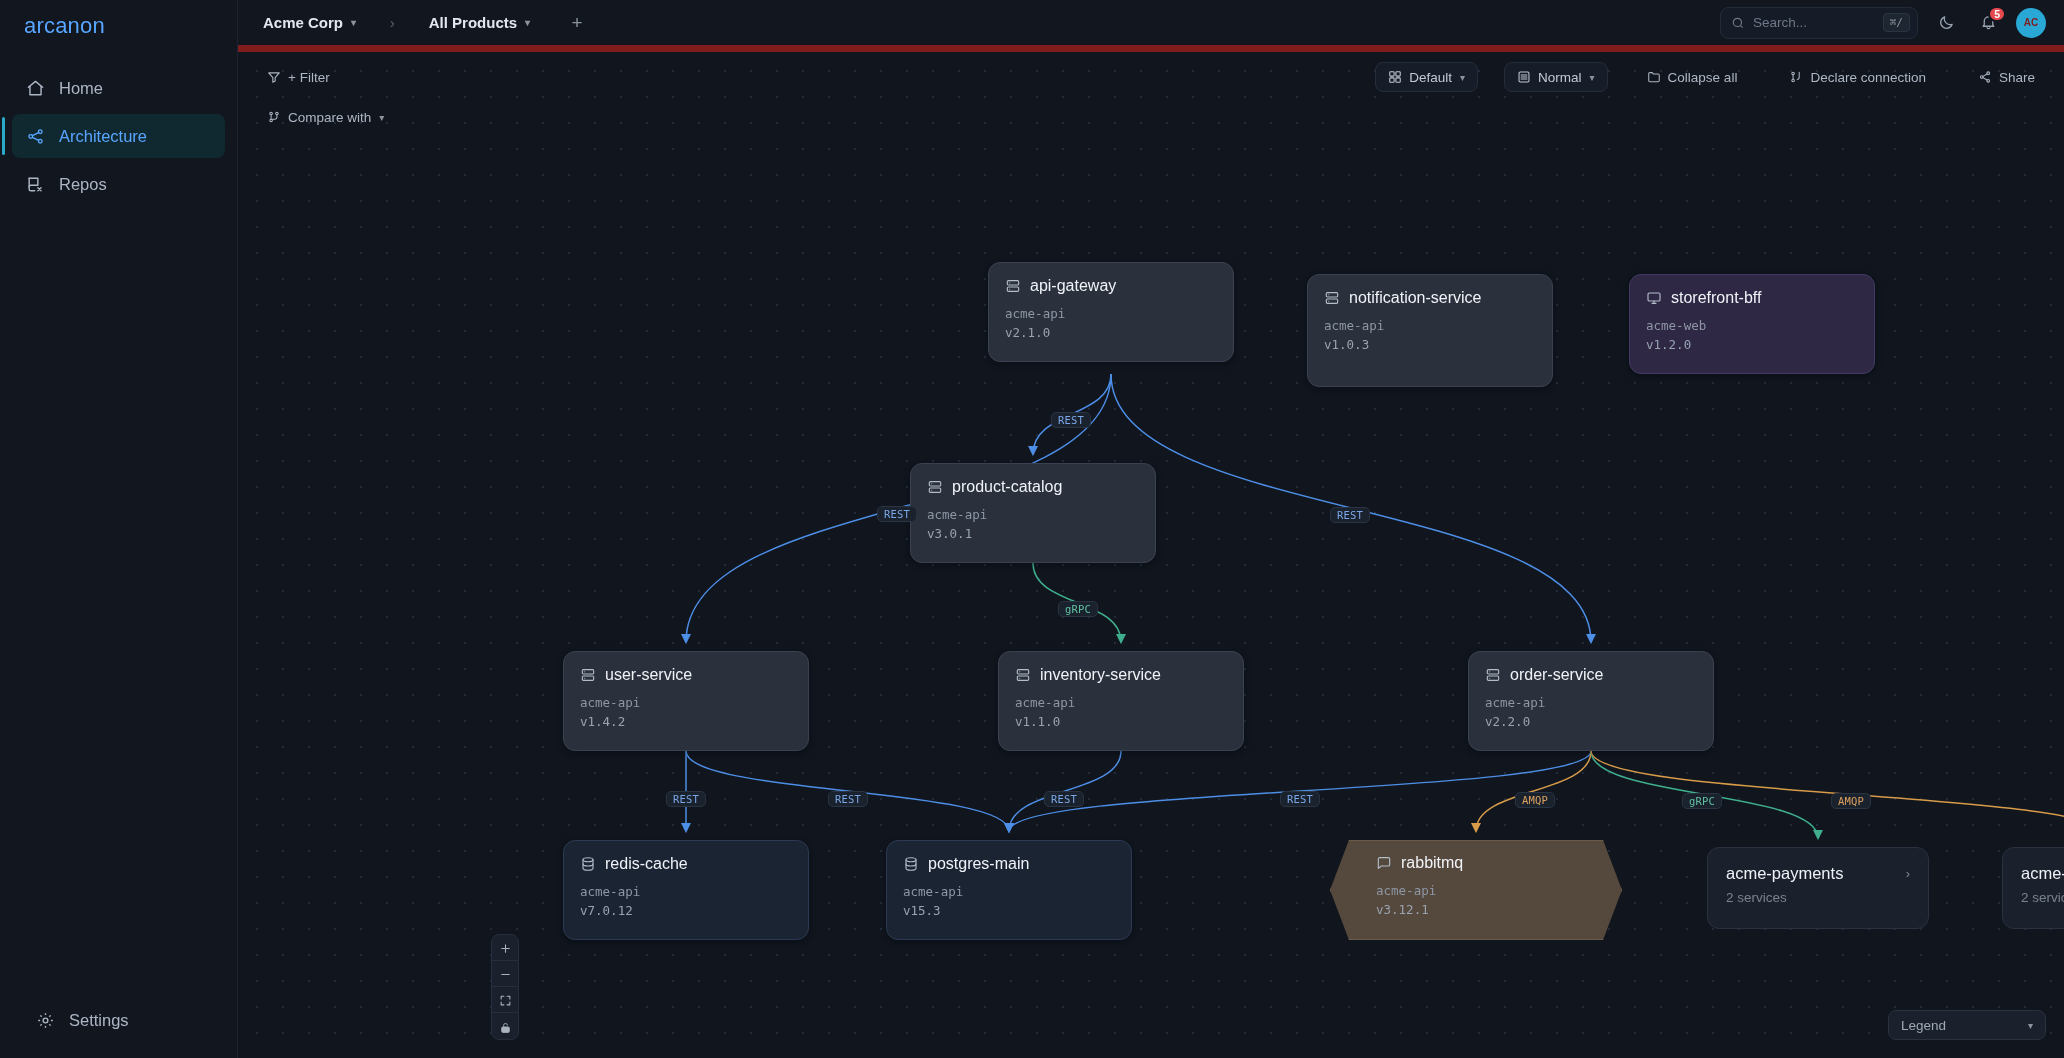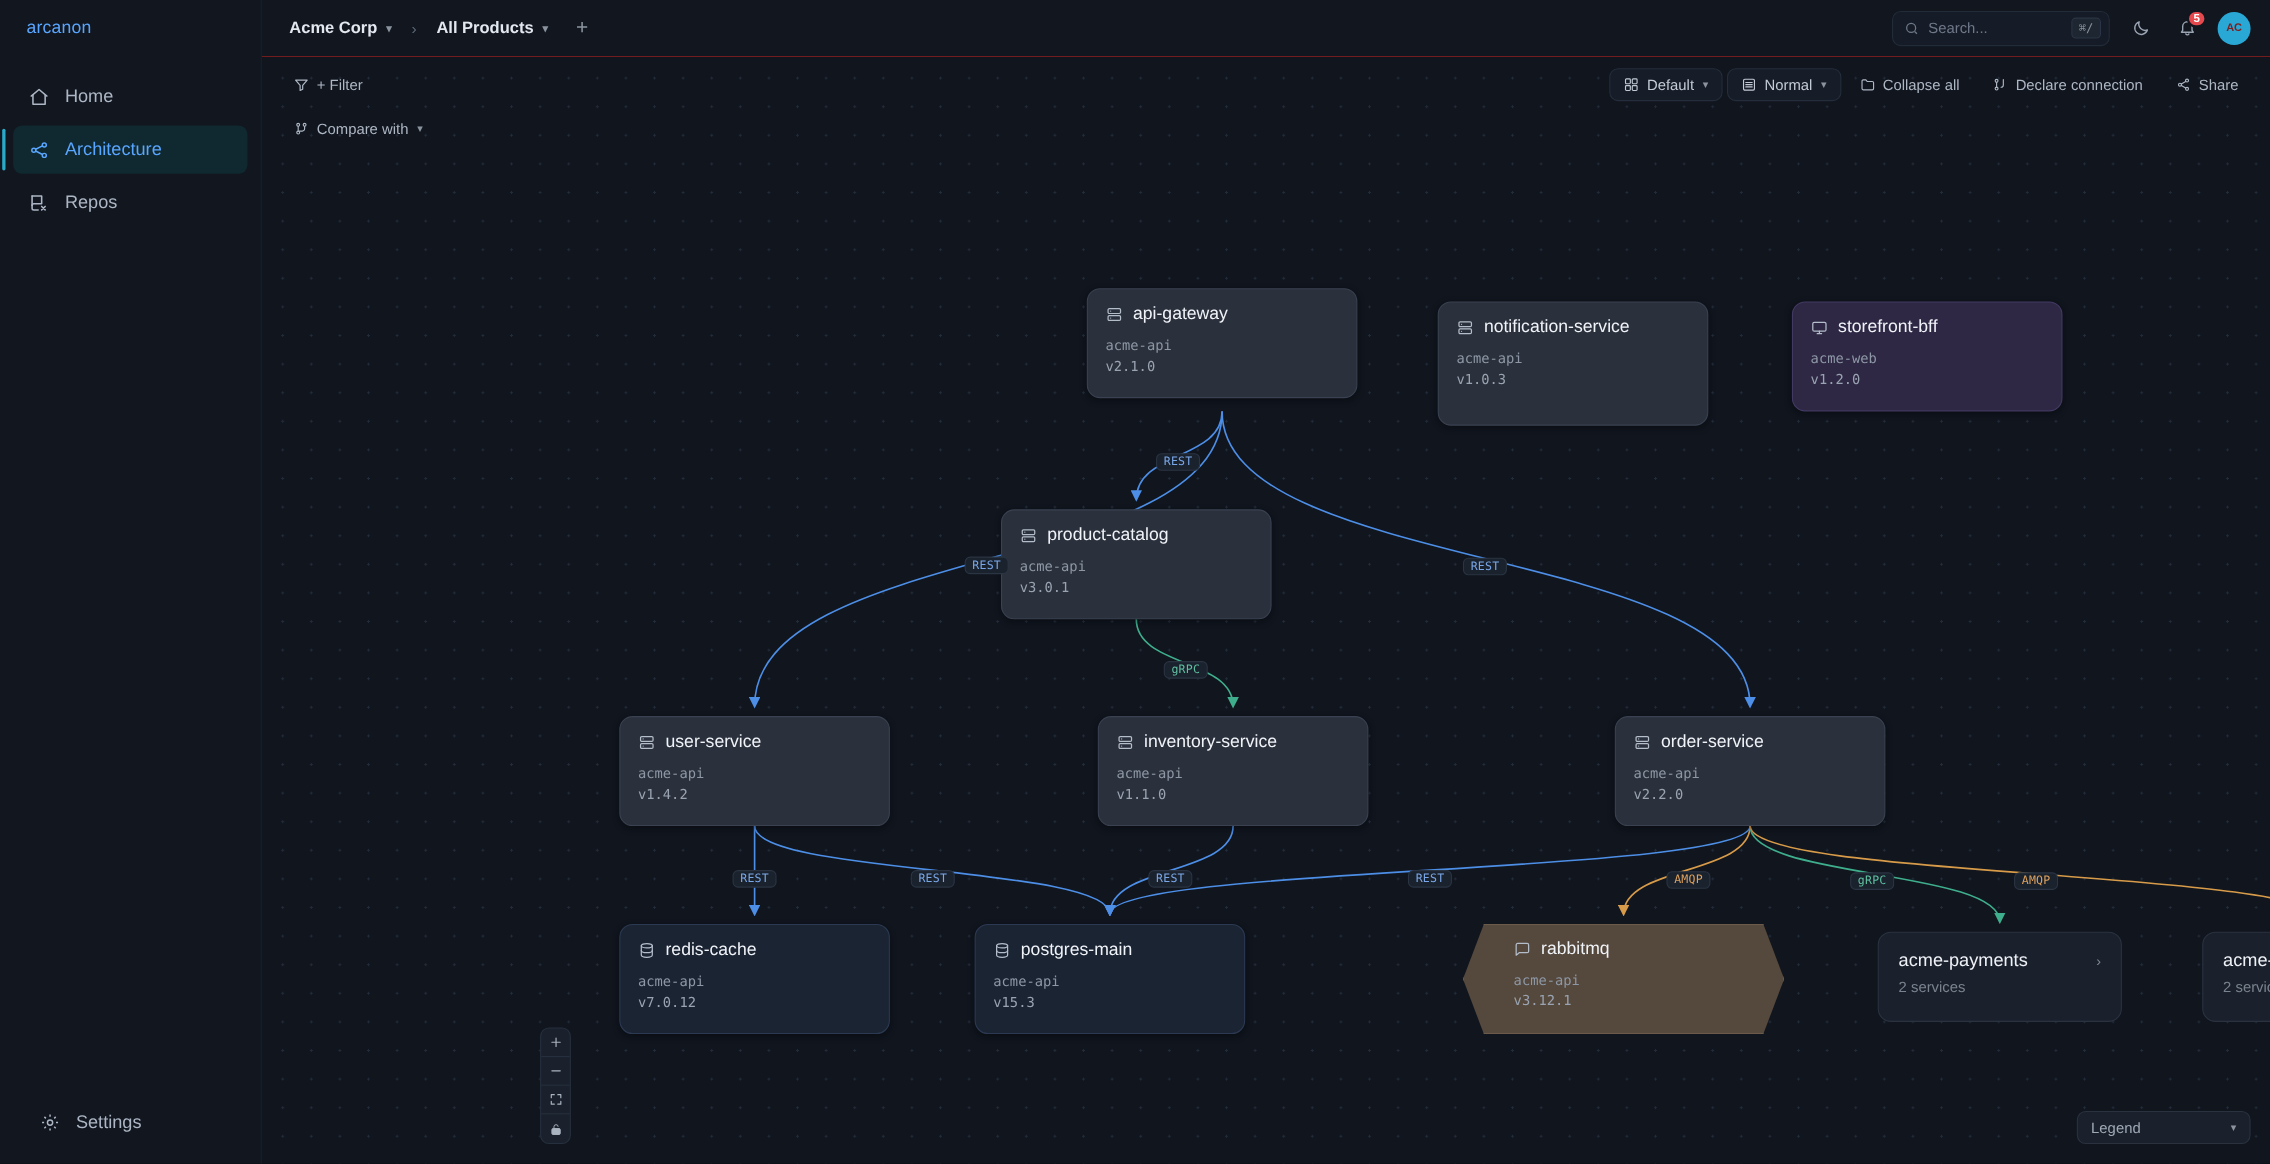--- a/index.html
+++ b/index.html
@@ -16,21 +16,21 @@
     width: 238px; height: 1058px;
     background: #11161f;
     border-right: 1px solid #1c2330;
     display: flex; flex-direction: column;
     flex: 0 0 238px;
     position: relative;
   }
   .logo {
     height: 52px; display: flex; align-items: center;
     padding-left: 24px;
-    font-size: 16px; font-weight: 400;
+    font-size: 22px; font-weight: 400;
     color: #58a6ff; letter-spacing: .2px;
   }
   .nav { margin-top: 14px; display: flex; flex-direction: column; gap: 4px; padding: 0 12px; }
   .nav-item {
     display: flex; align-items: center; gap: 14px;
     height: 44px; padding: 0 14px;
     border-radius: 8px;
     color: #adb6c4; font-size: 16.5px;
     cursor: pointer; position: relative;
   }
@@ -44,23 +44,23 @@
   .nav-item .ico { width: 19px; height: 19px; display: block; flex: 0 0 19px; }
   .sidebar-bottom { margin-top: auto; padding: 0 22px 16px; }
 
   
   .main { flex: 1; display: flex; flex-direction: column; min-width: 0; position: relative; }
 
   
   .topbar {
     height: 52px; flex: 0 0 52px;
     background: #11161f;
-    border-bottom: 1px solid #7f1d1d;
+    border-bottom: 7px solid #7f1d1d;
     display: flex; align-items: center;
-    padding: 0 18px 0 16px; gap: 0;
+    padding: 0 18px 0 16px; gap: 16px;
   }
   .crumb {
     display: flex; align-items: center; gap: 7px;
     padding: 5px 9px; border-radius: 7px;
     color: #e3e8ef; font-size: 15px; font-weight: 600; cursor: pointer;
   }
   .crumb-sep { color: #5c6876; font-size: 14px; padding: 0 9px; }
   .addtab {
     width: 28px; height: 28px; margin-left: 8px;
     display: flex; align-items: center; justify-content: center;
@@ -105,21 +105,21 @@
   .canvas {
     flex: 1; position: relative; overflow: hidden;
     background-color: #10151e;
     background-image: radial-gradient(#222b39 1.1px, transparent 1.1px);
     background-size: 26px 26px;
     background-position: 6px 6px;
   }
 
   
   .tool-left { position: absolute; left: 16px; top: 10px; display: flex; flex-direction: column; gap: 10px; z-index: 6; }
-  .tool-right { position: absolute; right: 16px; top: 10px; display: flex; align-items: center; gap: 4px; z-index: 6; }
+  .tool-right { position: absolute; right: 16px; top: 10px; display: flex; align-items: center; gap: 26px; z-index: 6; }
   .pill {
     height: 30px; display: flex; align-items: center; gap: 7px;
     padding: 0 12px; border-radius: 8px;
     background: #161d28; border: 1px solid #242d3b;
     color: #c2cad6; font-size: 13.5px; cursor: pointer; white-space: nowrap;
   }
   .pill.ghost { background: transparent; border-color: transparent; color: #aeb7c4; }
   .pill .ico { width: 14px; height: 14px; flex: 0 0 14px; display: block; }
   .chev { font-size: 10px; color: #8b949e; margin-left: 1px; }
 

